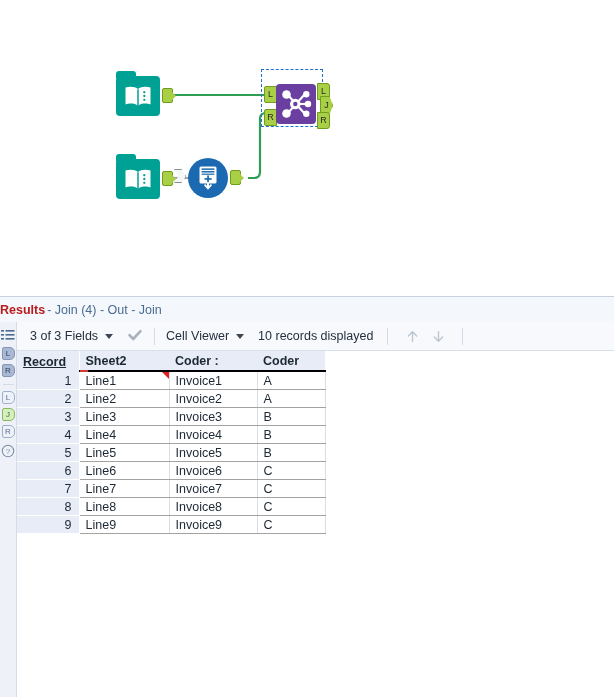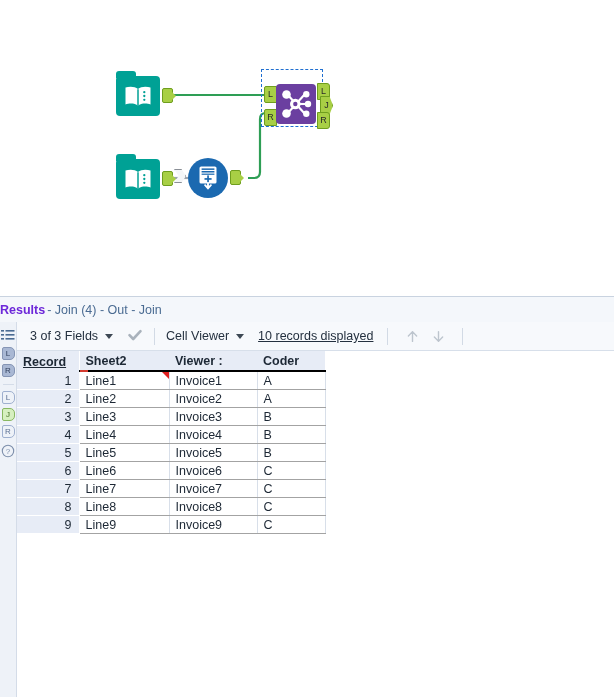--- a/index.html
+++ b/index.html
@@ -104,21 +104,21 @@
     background: #f4f7fb;
     border-top: 1px solid #c9d3e0;
   }
   .results-title {
     height: 25px;
     padding: 0 0 0 0;
     display: flex; align-items: center;
     font-size: 12.5px;
     background: #f4f7fb;
   }
-  .rt-bold { font-weight: bold; color: #6d28d9; margin-right: 2px; }
+  .rt-bold { font-weight: bold; color: #b91c1c; margin-right: 2px; }
   .rt-rest { color: #4a6b92; }
 
   .results-body {
     position: absolute; left: 0; top: 25px;
     width: 614px; height: 376px;
     display: flex;
   }
 
   
   .rail {
@@ -349,21 +349,21 @@
           <span class="check">
             <svg viewBox="0 0 16 16" width="16" height="16">
               <path d="M2.5 8.2 L6.2 12 L13.5 4.2" stroke="#a9b2bc" stroke-width="2.6" fill="none" stroke-linecap="round" stroke-linejoin="round"></path>
             </svg>
           </span>
           <div class="tb-divider"></div>
           <div class="tb-item">
             <span>Cell Viewer</span>
             <span class="caret"></span>
           </div>
-          <div class="tb-item" style="margin-left:14px;text-decoration:underline;">10 records displayed</div>
+          <div class="tb-item" style="margin-left:14px;">10 records displayed</div>
           <div class="tb-divider" style="margin-left:14px;"></div>
           <div class="arrow-btn">
             <svg viewBox="0 0 16 16" width="15" height="15">
               <path d="M8 13.2 L8 3.2 M3.6 7.4 L8 2.8 L12.4 7.4" stroke="#bdc5ce" stroke-width="1.5" fill="none" stroke-linecap="round" stroke-linejoin="round"></path>
             </svg>
           </div>
           <div class="arrow-btn">
             <svg viewBox="0 0 16 16" width="15" height="15">
               <path d="M8 2.8 L8 12.8 M3.6 8.6 L8 13.2 L12.4 8.6" stroke="#bdc5ce" stroke-width="1.5" fill="none" stroke-linecap="round" stroke-linejoin="round"></path>
             </svg>
@@ -376,21 +376,21 @@
             <colgroup>
               <col class="col-rec">
                 <col class="col-sheet">
                 <col class="col-input">
                 <col class="col-coder">
             </colgroup>
             <thead>
               <tr>
                 <th class="th-record">Record</th>
                 <th class="th-sheet2">Sheet2</th>
-                <th>Viewer :</th>
+                <th>Coder :</th>
                 <th>Coder</th>
               </tr>
             </thead>
             <tbody>
               <tr>
                 <td class="rec">1</td>
                 <td class="flagged">Line1</td>
                 <td>Invoice1</td>
                 <td>A</td>
               </tr>

